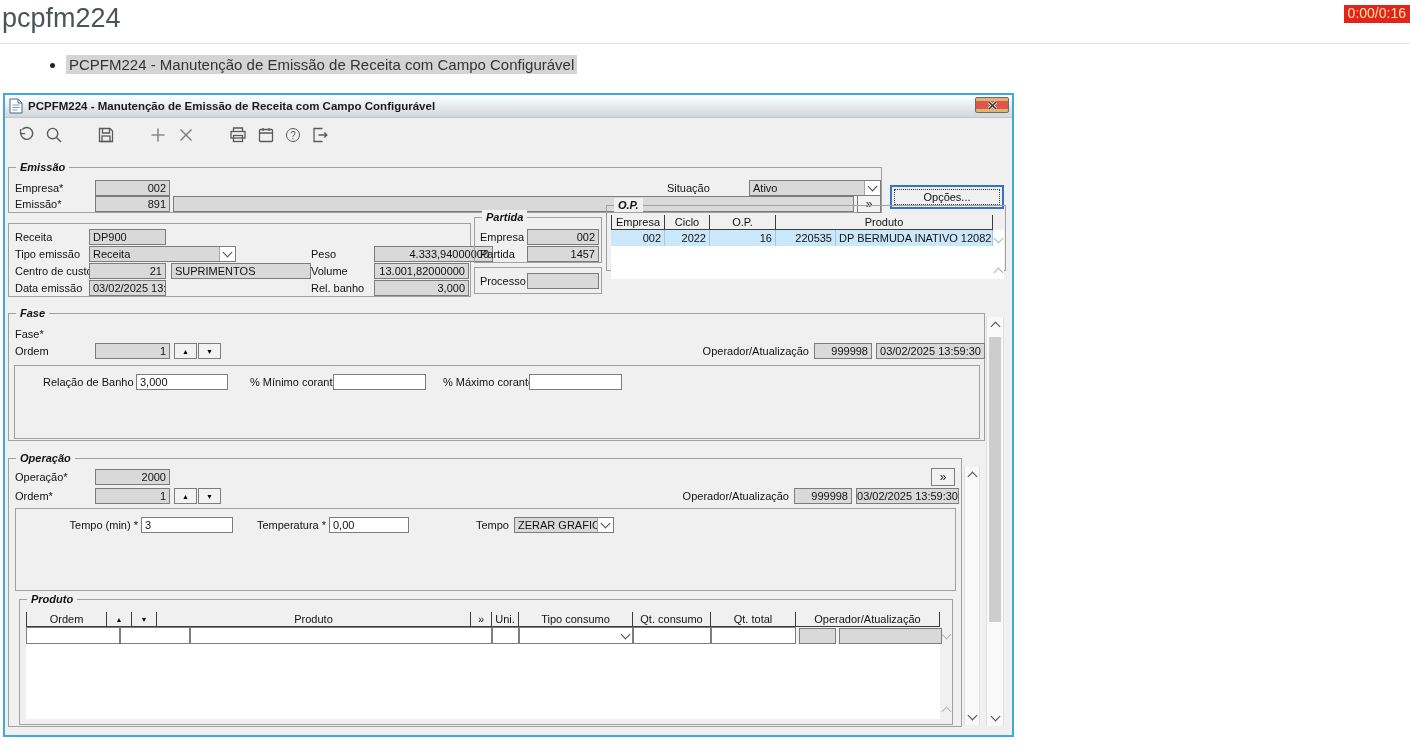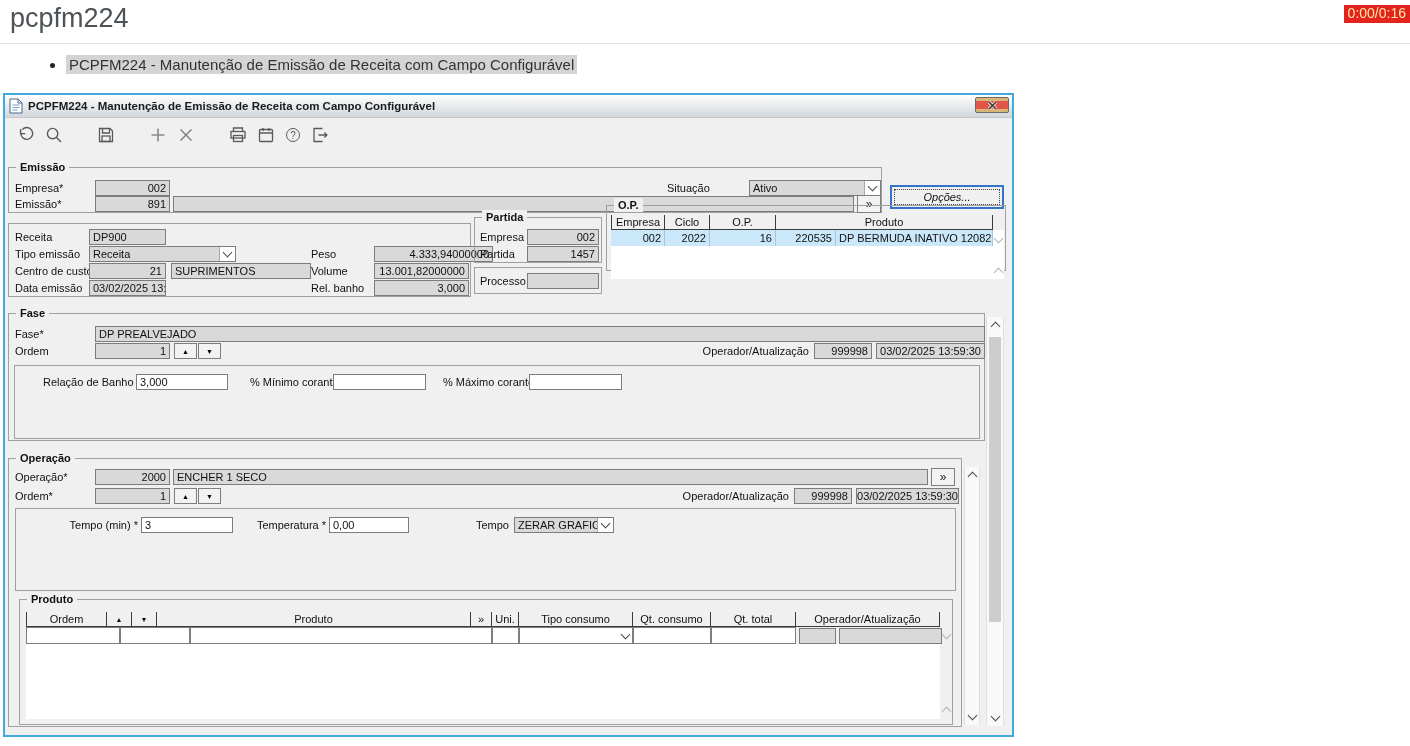--- a/index.html
+++ b/index.html
@@ -1,51 +1,51 @@
 <!DOCTYPE html>
 <html><head>
 <meta charset="utf-8">
 <style>
   html,body{margin:0;padding:0;background:#fff;}
   body{width:1410px;height:746px;overflow:hidden;position:relative;font-family:"Liberation Sans",sans-serif;}
   
   #page-header{position:relative;}
-  #page-header h1{margin:3px 0 9px 10px;font-size:27px;font-weight:400;color:#4e5357;}
+  #page-header h1{margin:3px 0 9px 2px;font-size:27px;font-weight:400;color:#4e5357;}
   #timer{position:absolute;top:2px;right:0;background:#e3231d;color:#ffe9a3;font-size:14px;padding:0 4px 2px 4px;}
   hr{border:none;border-top:1px solid #e4e4e4;margin:0;}
   ul{margin:12px 0 10px 52px;padding:0 0 0 14px;font-size:15px;color:#222;}
   li .hl{background:#d4d4d4;color:#333;padding:1px 3px;}
   
   .window{position:absolute;left:3px;top:93px;width:1011px;height:644px;border:2px solid #41a9dc;background:#f0f0f0;box-sizing:border-box;}
   .titlebar{height:22px;background:linear-gradient(#ffffff,#dfe3e7 70%,#d2d7db);display:flex;align-items:center;padding:0 4px;position:relative;border-bottom:1px solid #c6c6c6;}
   .titlebar .t{font-weight:bold;font-size:11.5px;color:#1b1b1b;margin-left:5px;white-space:nowrap;}
   .closebtn{position:absolute;right:3px;top:2px;width:34px;height:16px;border:1px solid #6b6b6b;border-radius:2px;background:linear-gradient(#d9b577 0%,#d9b577 22%,#e25549 22%,#e25549 78%,#d9b577 78%);display:flex;align-items:center;justify-content:center;padding:0;cursor:default;}
   .toolbar{height:34px;display:flex;align-items:center;}
   .tbtn{width:22px;height:22px;background:none;border:none;display:flex;align-items:center;justify-content:center;padding:0;position:relative;cursor:default;}
   .helpcirc{width:14px;height:14px;border:1.4px solid #5a5a5a;border-radius:50%;font-size:10px;display:flex;align-items:center;justify-content:center;color:#5a5a5a;box-sizing:border-box;}
   .content{position:relative;height:584px;}
   
   .grp{position:absolute;border:1px solid #a0a0a0;box-sizing:border-box;}
-  .legend{position:absolute;top:-8px;left:7px;background:#f0f0f0;padding:0 4px;font-size:11px;font-weight:bold;color:#111;line-height:14px;white-space:nowrap;}
+  .legend{position:absolute;top:-8px;left:7px;background:#f0f0f0;padding:0 4px;font-size:11px;font-weight:bold;color:#111;line-height:14px;white-space:nowrap;font-style:italic;}
   .box{position:absolute;border:1px solid #a0a0a0;box-sizing:border-box;}
   .lbl{position:absolute;font-size:11px;color:#111;white-space:nowrap;line-height:13px;}
   .lbl.r{text-align:right;}
   .fld{position:absolute;height:16px;background:#d9d9d9;border:1px solid #7c7c7c;box-sizing:border-box;font-size:11px;color:#111;display:flex;align-items:center;padding:0 3px;overflow:hidden;white-space:nowrap;}
   .fld.num{justify-content:flex-end;}
   .fld.white{background:#fff;}
   .fld.ctr{justify-content:center;}
   .combo{padding-right:21px;}
   .dd{position:absolute;right:0;top:0;height:100%;width:15px;background:#fff;border-left:1px solid #a9a9a9;display:flex;align-items:center;justify-content:center;}
   .cv{display:inline-block;width:6px;height:6px;border-right:1.4px solid #4a4a4a;border-bottom:1.4px solid #4a4a4a;transform:rotate(45deg);margin-top:-3px;}
   .cv.up{transform:rotate(-135deg);margin-top:3px;}
   .cv.lt{border-color:#b4b4b4;}
   .cv.abs{position:absolute;}
   .btn{position:absolute;background:#f2f2f2;border:1px solid #7e7e7e;font-size:12px;color:#222;display:flex;align-items:center;justify-content:center;box-sizing:border-box;padding:0;cursor:default;font-family:"Liberation Sans",sans-serif;}
   .btn.arrow{font-size:7px;color:#000;}
-  .opcoes{position:absolute;background:#f0f0f0;border:2px solid #3374c8;outline:1px dotted #444;outline-offset:-5px;font-size:11px;color:#111;display:flex;align-items:center;justify-content:center;box-sizing:border-box;cursor:default;font-family:"Liberation Sans",sans-serif;font-style:italic;}
+  .opcoes{position:absolute;background:#f0f0f0;border:2px solid #3374c8;outline:1px dotted #444;outline-offset:-5px;font-size:11px;color:#111;display:flex;align-items:center;justify-content:center;box-sizing:border-box;cursor:default;font-family:"Liberation Sans",sans-serif;}
   
   .thc{position:absolute;height:15px;box-sizing:border-box;background:#f0f0f0;border-right:1px solid #3c3c3c;border-bottom:1px solid #3c3c3c;font-size:11px;display:flex;align-items:center;justify-content:center;color:#111;white-space:nowrap;overflow:hidden;}
   .thc.first{border-left:1px solid #3c3c3c;}
   .tdc{position:absolute;height:16px;box-sizing:border-box;background:#cbe8fa;border-right:1px solid #a3c6da;font-size:11px;color:#111;display:flex;align-items:center;padding:0 3px;overflow:hidden;white-space:nowrap;}
   .tdc.num{justify-content:flex-end;}
   .pdc{position:absolute;height:17px;box-sizing:border-box;background:#fff;border:1px solid #7e7e7e;font-size:11px;display:flex;align-items:center;padding:0 3px;}
   .wlist{position:absolute;background:#fff;}
   
   .vscroll{position:absolute;background:#f9f9f9;border-left:1px solid #e0e0e0;border-right:1px solid #e0e0e0;box-sizing:border-box;}
   .sbtn{position:absolute;left:0;width:100%;height:16px;display:flex;align-items:center;justify-content:center;background:#f9f9f9;border:none;padding:0;cursor:default;}
@@ -258,23 +258,20 @@
       <div class="tdc num" style="left:103px;top:24px;width:66px">16</div>
       <div class="tdc num" style="left:169px;top:24px;width:60px">220535</div>
       <div class="tdc" style="left:229px;top:24px;width:157px">DP BERMUDA INATIVO 120822</div>
       <span class="cv lt abs" style="left:388px;top:32px"></span>
       <span class="cv lt abs up" style="left:388px;top:60px"></span>
     </div>
 
     <div class="grp" style="left:3px;top:161px;width:977px;height:128px">
       <span class="legend">Fase</span>
       <span class="lbl" style="left:6px;top:14px">Fase*</span>
-      <div class="fld" style="left:86px;top:12px;width:890px">
-          <span>DP PREALVEJADO</span>
-        </div>
       <span class="lbl" style="left:6px;top:31px">Ordem</span>
       <div class="fld num" style="left:86px;top:29px;width:75px">
           <span>1</span>
         </div>
       <button class="btn arrow" style="left:165px;top:29px;width:23px;height:16px">
           <span>▲</span>
         </button>
       <button class="btn arrow" style="left:189px;top:29px;width:23px;height:16px">
           <span>▼</span>
         </button>
@@ -299,23 +296,20 @@
             <span></span>
           </div>
       </div>
     </div>
 
     <div class="grp" style="left:3px;top:306px;width:954px;height:269px">
       <span class="legend">Operação</span>
       <span class="lbl" style="left:6px;top:12px">Operação*</span>
       <div class="fld num" style="left:86px;top:10px;width:75px">
           <span>2000</span>
-        </div>
-      <div class="fld" style="left:164px;top:10px;width:755px">
-          <span>ENCHER 1 SECO</span>
         </div>
       <button class="btn" style="left:922px;top:9px;width:24px;height:18px">
           <span>»</span>
         </button>
       <span class="lbl" style="left:6px;top:31px">Ordem*</span>
       <div class="fld num" style="left:86px;top:29px;width:75px">
           <span>1</span>
         </div>
       <button class="btn arrow" style="left:165px;top:29px;width:23px;height:16px">
           <span>▲</span>

